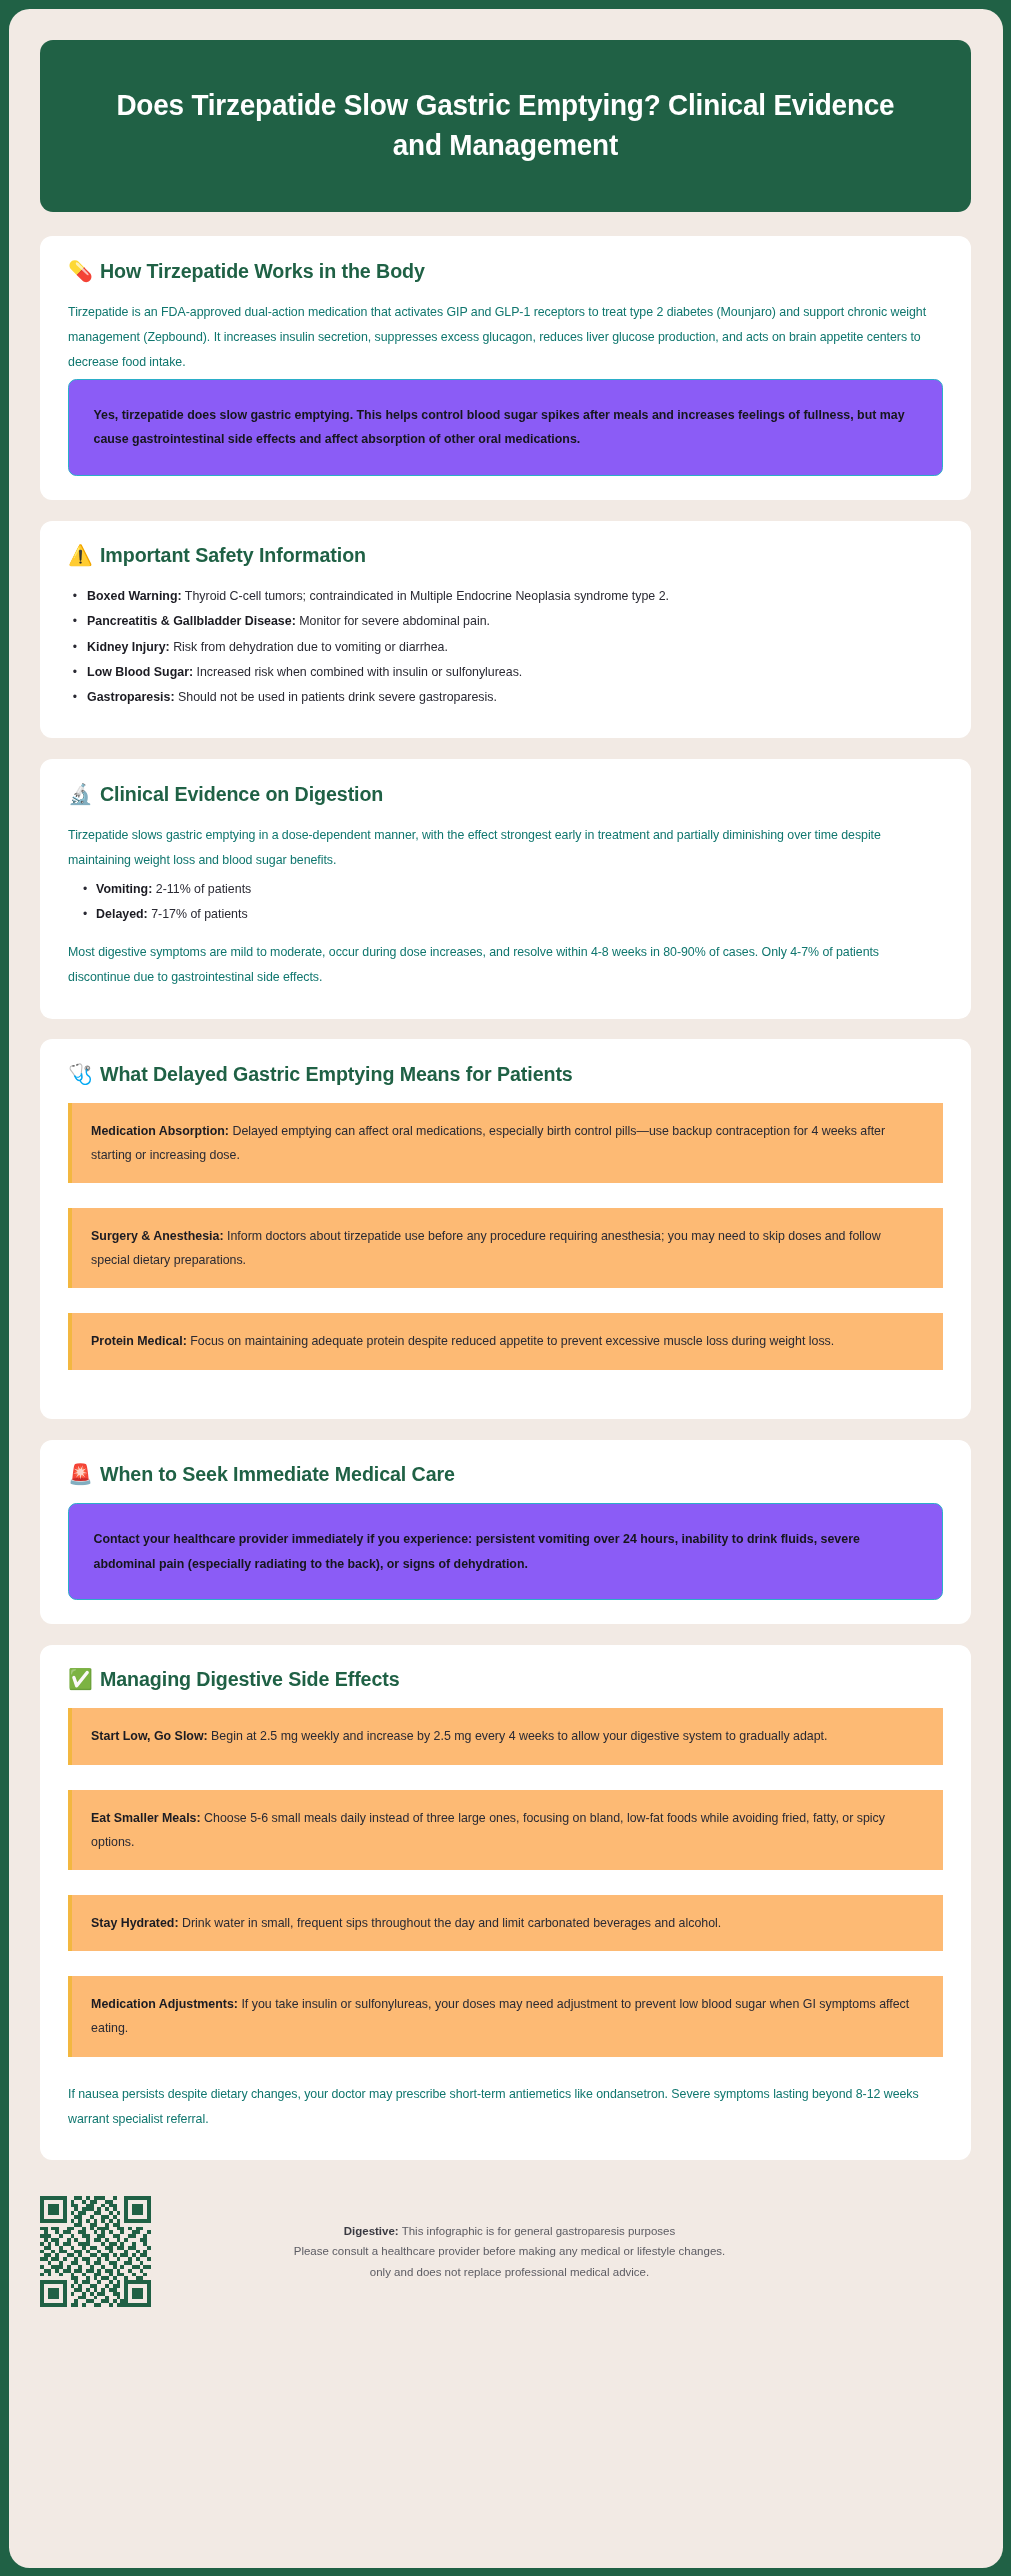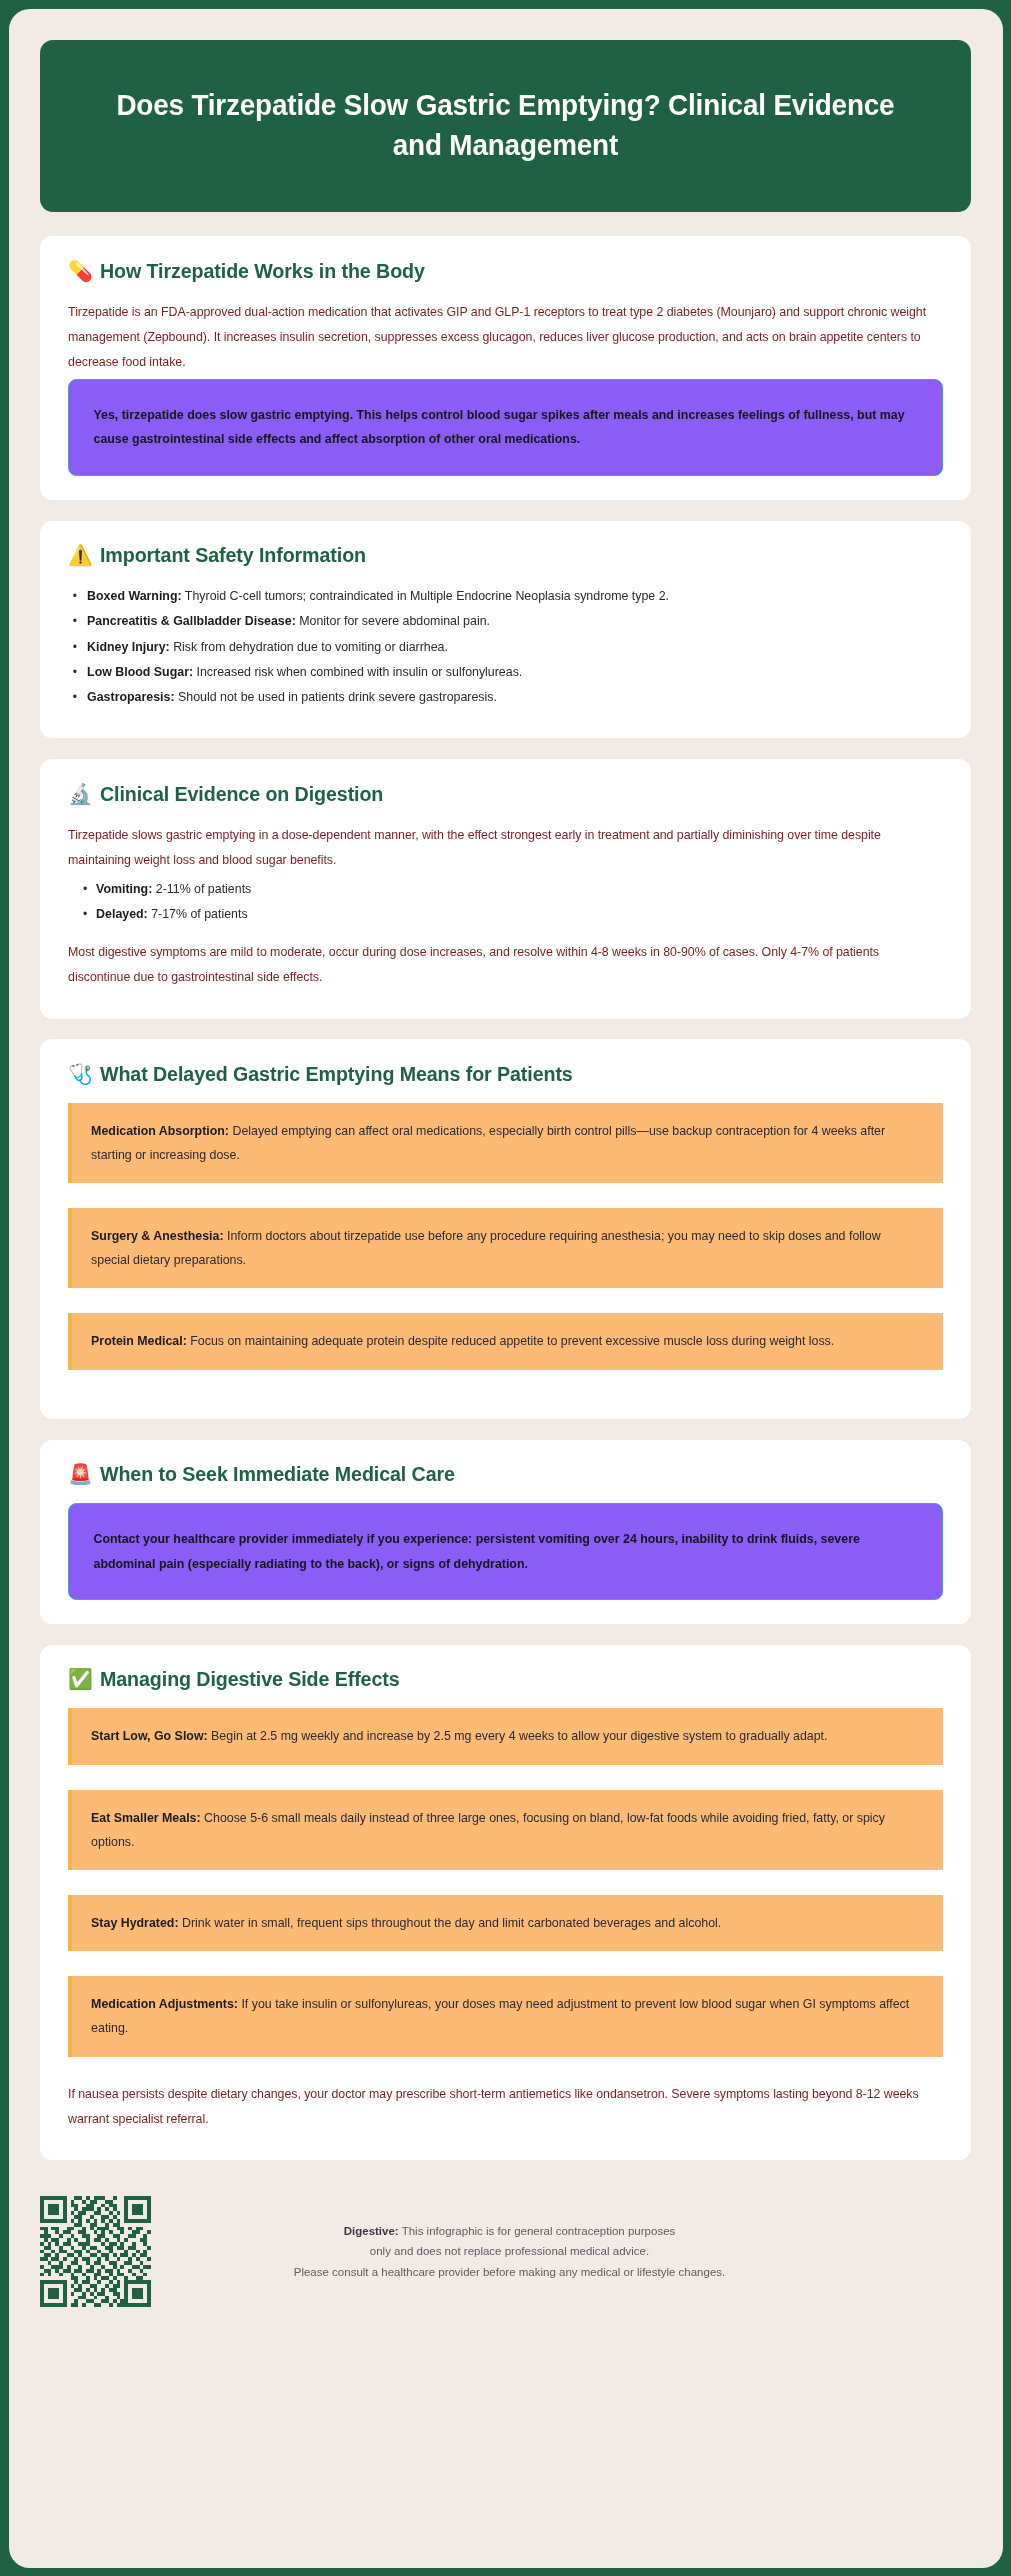--- a/index.html
+++ b/index.html
@@ -73,21 +73,21 @@
     color: #1F6145;
     font-family: "Liberation Sans Narrow", "Liberation Sans", sans-serif;
     font-size: 20.7px;
     font-weight: bold;
     letter-spacing: -0.1px;
     transform: scaleX(0.95);
     transform-origin: left center;
   }
 
   p.body, li.body {
-    color: #7f1d1d;
+    color: #0f766e;
     font-size: 12.4px;
     line-height: 2.03;
     letter-spacing: -0.05px;
   }
   p.body { margin-bottom: 3.8px; }
 
   ul.bullets {
     list-style: none;
     margin: 3.8px 0 3.8px 0;
   }
@@ -524,21 +524,21 @@
             <rect x="8" y="28" width="2" height="1"></rect>
             <rect x="11" y="28" width="1" height="1"></rect>
             <rect x="14" y="28" width="2" height="1"></rect>
             <rect x="18" y="28" width="1" height="1"></rect>
             <rect x="20" y="28" width="2" height="1"></rect>
             <rect x="22" y="28" width="7" height="1"></rect>
         </g>
       </svg>
 
       <div class="disclaimer">
-        <div><b>Digestive:</b><span> This infographic is for general contraception purposes</span></div>
+        <div><b>Digestive:</b><span> This infographic is for general gastroparesis purposes</span></div>
+        <div>Please consult a healthcare provider before making any medical or lifestyle changes.</div>
         <div>only and does not replace professional medical advice.</div>
-        <div>Please consult a healthcare provider before making any medical or lifestyle changes.</div>
       </div>
     </div>
 
   </div>
 </div>
 
 
 </body></html>

